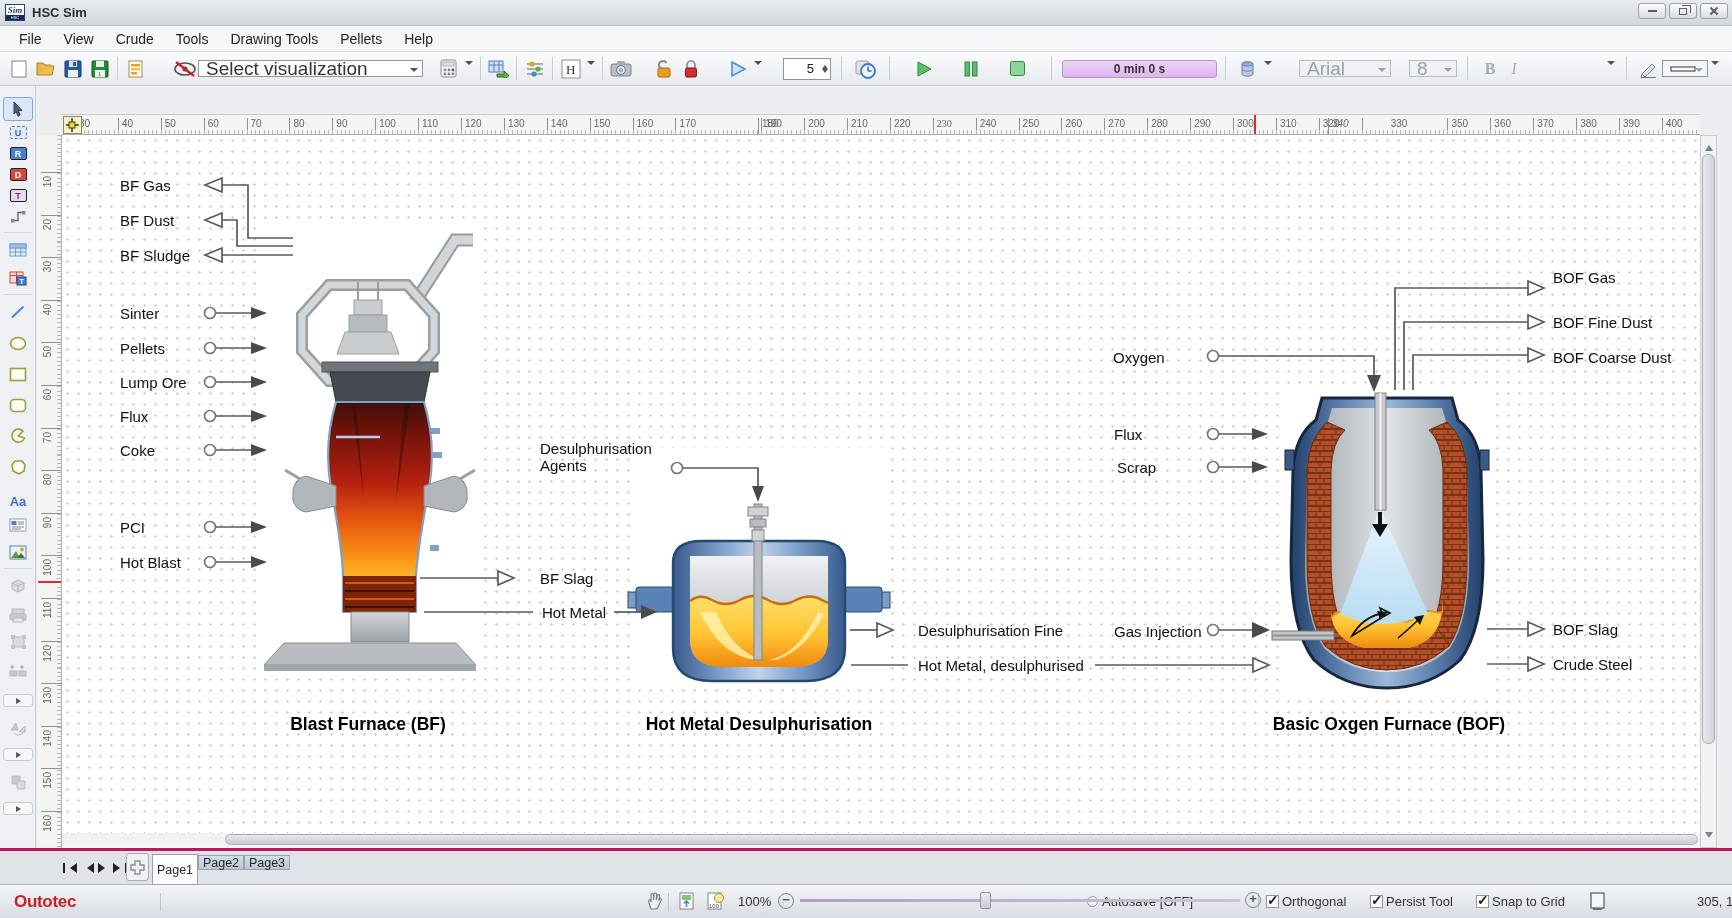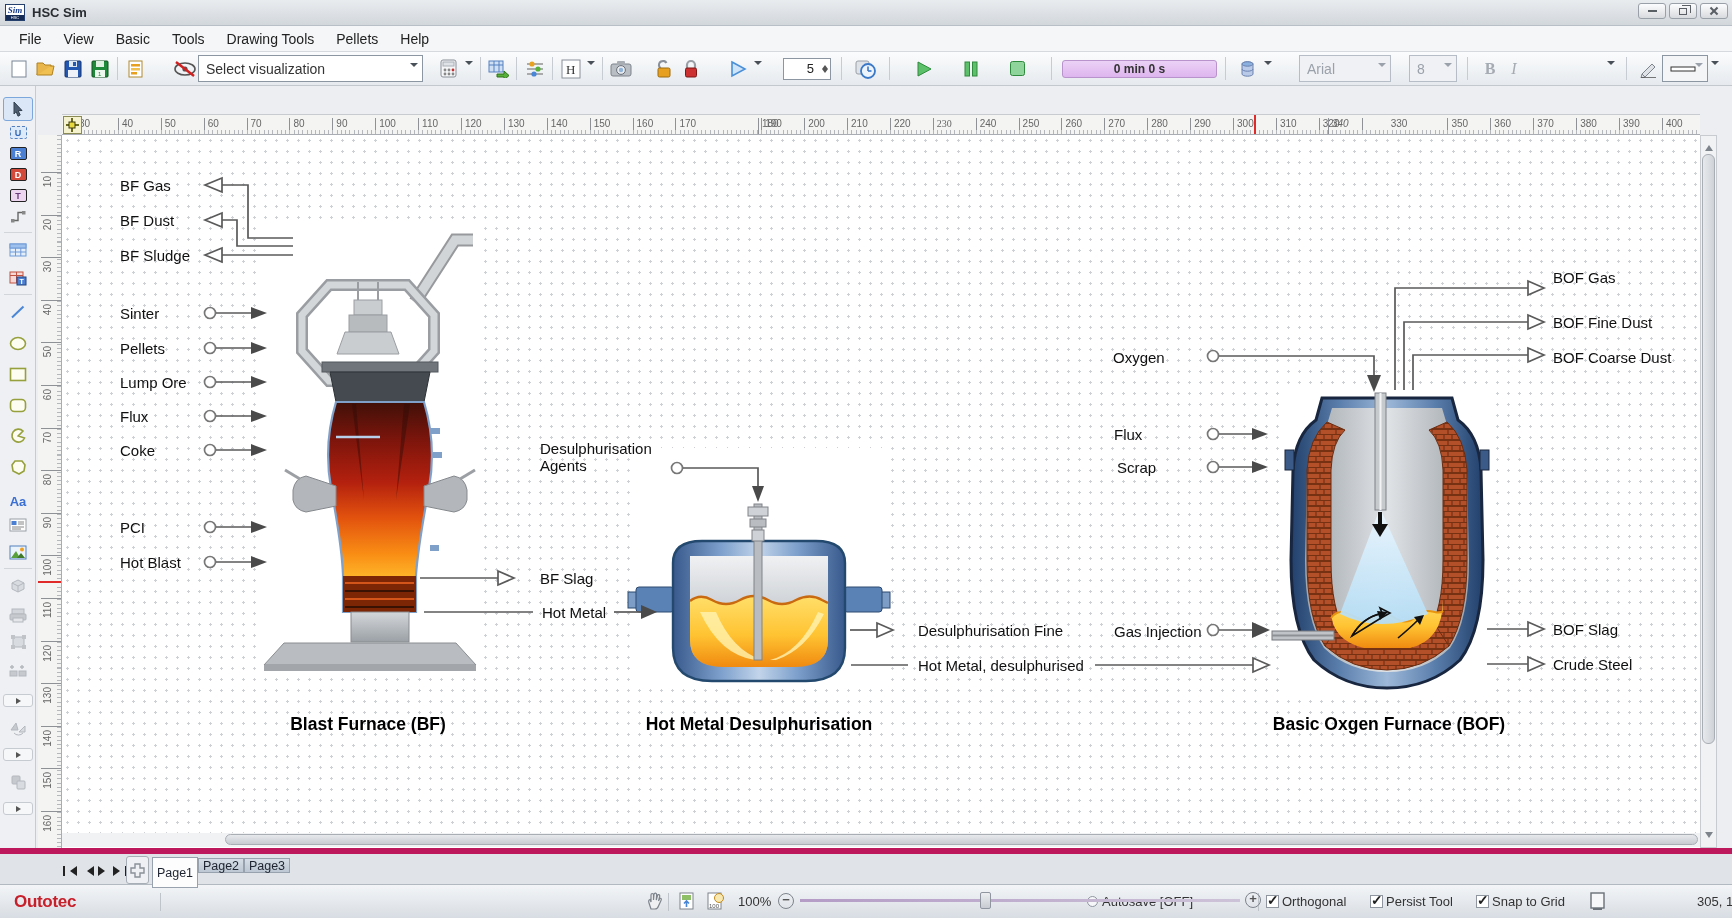--- a/index.html
+++ b/index.html
@@ -31,22 +31,22 @@
   .menu-item { font-size:14px; color:#222; padding:3px 11px; }
 
   
   .toolbar { position:absolute; left:0; top:52px; width:1732px; height:34px;
     background:linear-gradient(#fbfcfd,#e6eaee); border-bottom:1px solid #c3c8cf;
     display:flex; align-items:center; padding-left:5px; }
   .tbtn { width:27px; height:27px; display:flex; align-items:center; justify-content:center; border-radius:3px; flex:none;}
   .tsep { width:1px; height:23px; background:#c7ccd2; margin:0 4px; flex:none;}
   .dd { width:0; height:0; border:4px solid transparent; border-top:4px solid #4a5058; margin-top:4px; flex:none;}
   .ddbtn { width:14px; height:24px; display:flex; justify-content:center; flex:none;}
-  .combo { height:27px; background:#fff; border:1px solid #8c95a2; display:flex; align-items:center;
-    font-size:14px; color:#333; padding-left:7px; position:relative; flex:none;}
+  .combo { height:17px; background:#fff; border:1px solid #8c95a2; display:flex; align-items:center;
+    font-size:19px; color:#333; padding-left:7px; position:relative; flex:none;}
   .combo .arrow { position:absolute; right:4px; top:7px; width:0; height:0; border:4px solid transparent; border-top:4px solid #4a5058;}
   .combo.disabled { background:#f0f1f4; color:#9aa1ab; border-color:#b7bdc6;}
   .spin { width:48px; height:22px; background:#fff; border:1px solid #8c95a2; position:relative;
     font-size:13px; color:#222; text-align:right; padding-right:16px; line-height:20px; flex:none;}
   .spin .up,.spin .dn { position:absolute; right:2px; width:0; height:0; border:3.5px solid transparent;}
   .spin .up { top:3px; border-bottom:4px solid #555;}
   .spin .dn { bottom:3px; border-top:4px solid #555;}
   .progress { width:155px; height:18px; border:1px solid #b993cc; border-radius:3px;
     background:linear-gradient(#ecd2f6,#ddb5ee); display:flex; align-items:center; justify-content:center;
     font-size:12px; font-weight:bold; color:#333; flex:none;}
@@ -93,21 +93,21 @@
   .ctitle { position:absolute; font-size:17.5px; font-weight:bold; color:#000; white-space:nowrap; transform:translate(-50%,-50%); pointer-events:auto;}
 
   
   .vscroll { position:absolute; left:1700px; top:135px; width:17px; height:713px; background:#f1f2f4; border:1px solid #c8ccd1;}
   .vscroll .thumb { position:absolute; left:1px; top:18px; width:13px; height:590px; background:linear-gradient(90deg,#e7e9ec,#cfd3d8); border:1px solid #a9aeb5; border-radius:6px;}
   .sc-arrow { position:absolute; left:4px; width:0; height:0; border:4px solid transparent;}
   .hscroll { position:absolute; left:62px; top:833px; width:1638px; height:14px; background:#f1f2f4;}
   .hscroll .thumb { position:absolute; top:1px; left:163px; width:1473px; height:11px; background:linear-gradient(#e7e9ec,#c8ccd2); border:1px solid #a9aeb5; border-radius:6px;}
 
   
-  .pagebar { position:absolute; left:0; top:848px; width:1732px; height:36px; background:#e0e4e9; border-top:6px solid #be185d;}
+  .pagebar { position:absolute; left:0; top:848px; width:1732px; height:36px; background:#e0e4e9; border-top:3px solid #be185d;}
   .nav-btn { position:absolute; top:9px; width:16px; height:16px; display:flex; align-items:center; justify-content:center;}
   .tri-l { width:0;height:0;border:5px solid transparent;border-right:7px solid #222;}
   .tri-r { width:0;height:0;border:5px solid transparent;border-left:7px solid #222;}
   .bar-v { width:2.5px; height:10px; background:#222;}
   .addpage { position:absolute; left:126px; top:2px; width:23px; height:28px; background:#eef0f3; border:1px solid #a8aeb6; border-radius:3px; display:flex; align-items:center; justify-content:center;}
   .ptab { position:absolute; top:4px; height:15px; border:1px solid #98a2ae; font-size:12.5px; color:#1e2430;
     display:flex; align-items:center; justify-content:center; background:linear-gradient(#d6dde5,#bcc7d3);}
   .ptab.active { background:#fdfdfe; height:31px; top:3px; z-index:2;}
 
   
@@ -143,21 +143,21 @@
         </div>
       <div class="win-btn">
           <div class="glyph-close"></div>
         </div>
     </div>
   </div>
 
   <div class="menubar">
     <span class="menu-item">File</span>
     <span class="menu-item">View</span>
-    <span class="menu-item">Basic</span>
+    <span class="menu-item">Crude</span>
     <span class="menu-item">Tools</span>
     <span class="menu-item">Drawing Tools</span>
     <span class="menu-item">Pellets</span>
     <span class="menu-item">Help</span>
   </div>
 
   <div class="toolbar">
     <div class="tbtn">
         <svg width="16" height="18">
           <rect x="1" y="1" width="14" height="16" fill="#fff" stroke="#7b8596"></rect>

